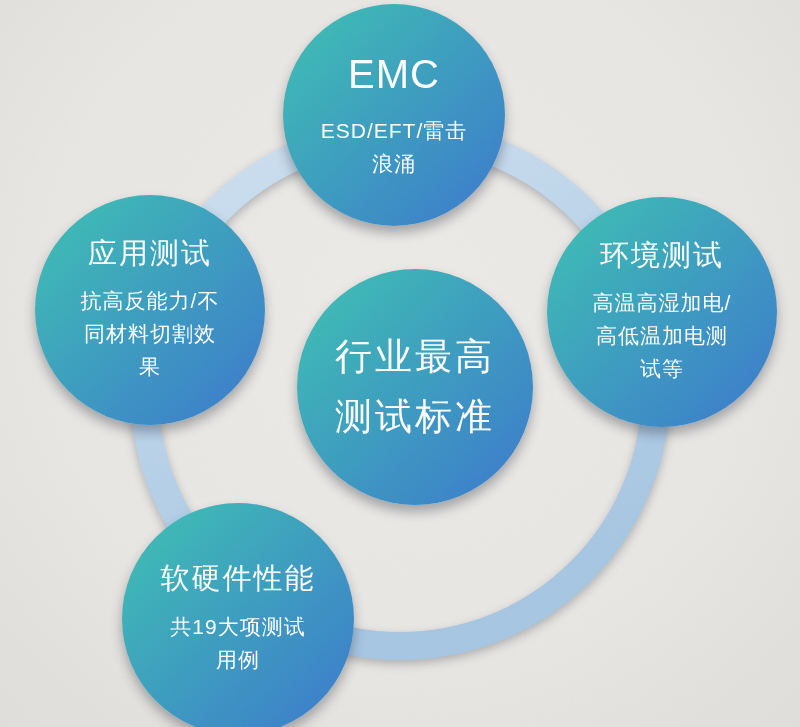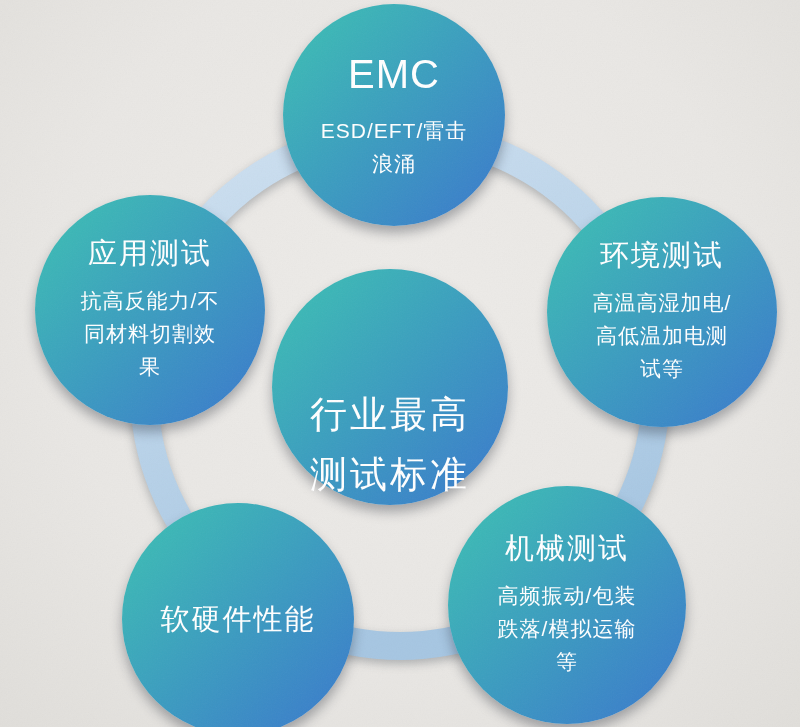--- a/index.html
+++ b/index.html
@@ -56,21 +56,21 @@
     font-weight: 400;
     line-height: 1.57;
     white-space: pre-line;
     margin-top: 15px;
   }
   .bubble-emc      { left: 283px; top:   4px; width: 222px; height: 222px; }
   .bubble-emc .title { font-size: 40px; letter-spacing: 1px; }
   .bubble-emc .subtitle { margin-top: 17px; }
   .bubble-app      { left:  35px; top: 195px; width: 230px; height: 230px; }
   .bubble-env      { left: 547px; top: 197px; width: 230px; height: 230px; }
-  .bubble-center   { left: 272px; top: 269px; width: 236px; height: 236px; justify-content: flex-end; }
+  .bubble-center   { left: 297px; top: 269px; width: 236px; height: 236px; }
   .bubble-center .title {
     font-size: 37px;
     letter-spacing: 3px;
     line-height: 1.62;
     white-space: pre-line;
     font-weight: 400;
   }
   .bubble-sw       { left: 122px; top: 503px; width: 232px; height: 232px; }
   .bubble-mech     { left: 448px; top: 486px; width: 238px; height: 238px; }
   .noise-svg {
@@ -116,28 +116,24 @@
 果</div>
   </div>
 
   <div class="bubble bubble-center">
     <div class="title">行业最高
 测试标准</div>
   </div>
 
   <div class="bubble bubble-sw">
     <div class="title">软硬件性能</div>
+    <div class="subtitle">共19大项测试
+用例</div>
   </div>
 
-  <div class="bubble bubble-mech">
-    <div class="title">机械测试</div>
-    <div class="subtitle">高频振动/包装
-跌落/模拟运输
-等</div>
-  </div>
 
   <svg class="noise-svg" xmlns="http://www.w3.org/2000/svg" aria-hidden="true">
     <filter id="grain">
       <feTurbulence type="fractalNoise" baseFrequency="0.8" numOctaves="2" stitchTiles="stitch"></feTurbulence>
       <feColorMatrix type="saturate" values="0"></feColorMatrix>
     </filter>
     <rect width="100%" height="100%" filter="url(#grain)"></rect>
   </svg>
 
 </div>

